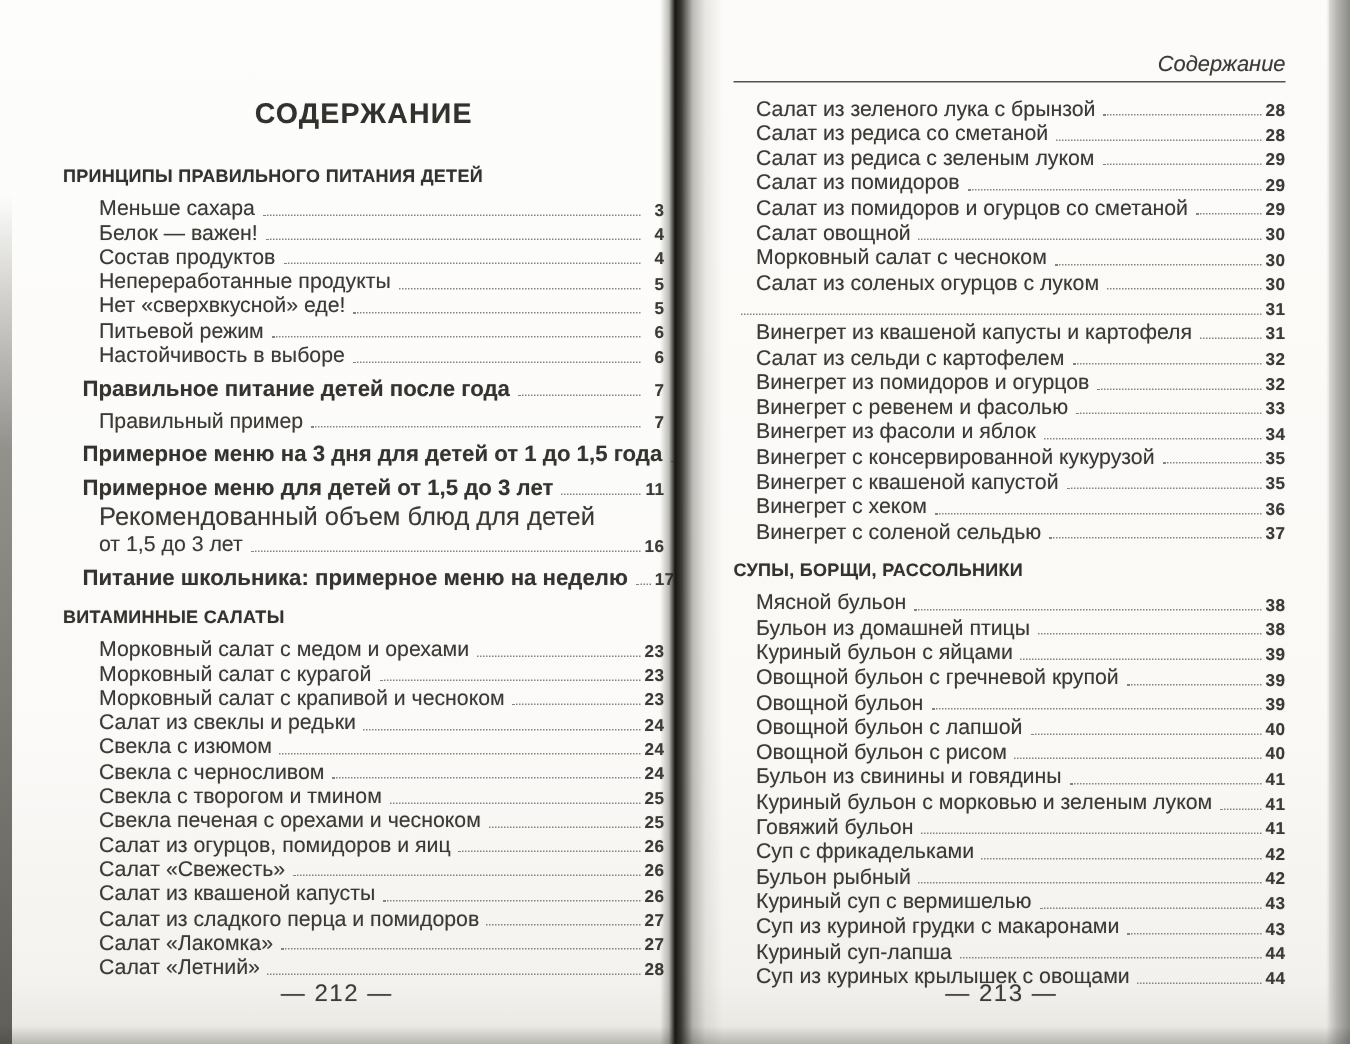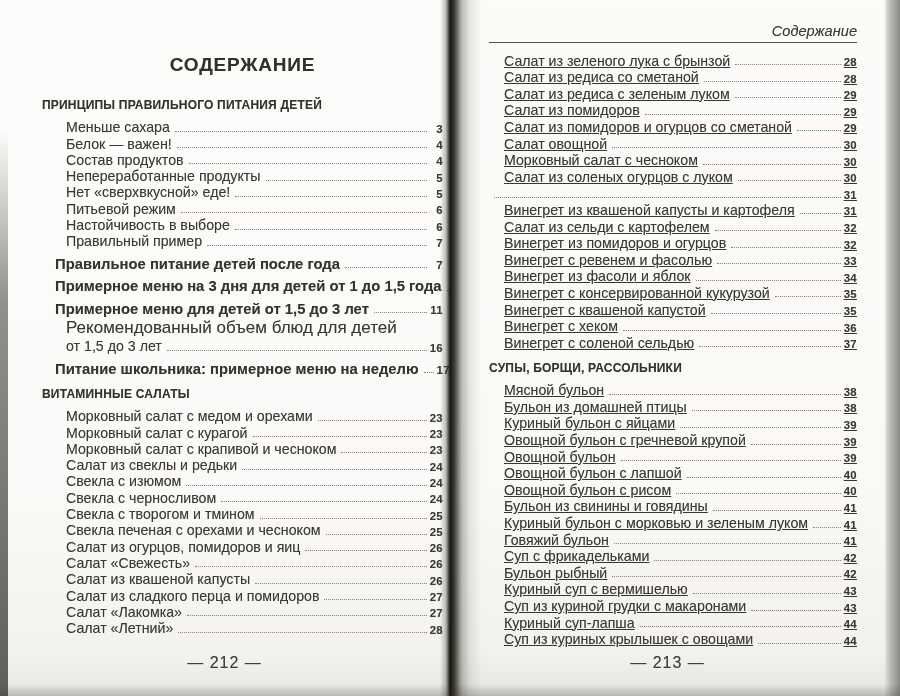--- a/index.html
+++ b/index.html
@@ -14,38 +14,38 @@
   .page-right{left:449px;width:437px;background:linear-gradient(180deg,#fcfbf9 0%,#faf9f6 70%,#f2f1ed 94%,#e7e5e0 100%);}
   .gutter{position:absolute;left:440px;top:0;width:42px;height:696px;z-index:5;pointer-events:none;
     background:linear-gradient(90deg,rgba(0,0,0,0) 0%,rgba(70,68,62,.35) 14%,#17160f 24%,#3d3b35 34%,rgba(110,108,100,.45) 52%,rgba(160,158,150,.22) 72%,rgba(0,0,0,0) 100%);}
   .edge-right{position:absolute;left:884px;top:0;width:16px;height:696px;z-index:6;
     background:linear-gradient(90deg,rgba(0,0,0,0) 0%,#b6b5b1 45%,#8a8985 100%);}
   .edge-left{position:absolute;left:0;top:130px;width:8px;height:566px;z-index:6;
     background:linear-gradient(180deg,rgba(130,128,122,0) 0%,#93918c 30%,#605e59 100%);}
   .shade-bottom{position:absolute;left:0;bottom:0;width:900px;height:12px;z-index:7;
     background:linear-gradient(180deg,rgba(0,0,0,0),rgba(45,43,38,.25));}
 
-  .content{position:absolute;top:4px;}
+  .content{position:absolute;top:16px;}
   .pl .content{left:42px;width:401px;}
   .pr .content{left:40px;width:368px;}
 
   .photo .txt, .photo .toc-line, .photo .toc-sec, .photo .line1{
     text-shadow:0 0 .6px rgba(54,52,48,.38);
   }
 
   .book-title{font-size:19px;font-weight:700;letter-spacing:.8px;text-align:center;
     padding-top:50px;margin-bottom:20px;color:#32312d;}
 
   .toc-sec{font-weight:700;font-size:12px;letter-spacing:.2px;color:#33322e;
     margin:8px 0 4px 0;line-height:19px;}
   .toc-sec:first-child{margin-top:0;}
 
   .toc-line{display:flex;align-items:flex-end;}
   .pl .toc-line{height:16.3px;}
-  .pr .toc-line{height:16.6px;text-decoration:underline;}
+  .pr .toc-line{height:16.6px;}
   .toc-line .t{white-space:nowrap;font-size:14.2px;color:#3a3935;}
   .lv1{font-weight:700;margin:5px 0;}
   .pl .lv1, .pr .lv1{height:17.5px;}
   .lv1 .t{font-size:14.8px;padding-left:13px;color:#343330;}
   .lv2 .t{padding-left:24px;}
   .pr .lv2 .t{padding-left:15px;}
   .leader{flex:1;border-bottom:1.7px dotted #85837c;margin:0 3px 3.5px 5px;min-width:10px;}
   .pnum{font-size:11.4px;font-weight:700;color:#3b3a36;text-align:right;min-width:13px;
     padding-bottom:.5px;letter-spacing:.3px;}
   .line1{font-size:17px;color:#3a3935;padding-left:24px;height:16.3px;
@@ -96,27 +96,27 @@
           <div class="toc-line lv2">
             <span class="t">Питьевой режим</span>
             <span class="leader"></span>
             <span class="pnum">6</span>
           </div>
           <div class="toc-line lv2">
             <span class="t">Настойчивость в выборе</span>
             <span class="leader"></span>
             <span class="pnum">6</span>
           </div>
-          <div class="toc-line lv2">
-            <span class="t">Правильный пример</span>
-            <span class="leader"></span>
-            <span class="pnum">7</span>
-          </div>
           <div class="toc-line lv1">
             <span class="t">Правильное питание детей после года</span>
+            <span class="leader"></span>
+            <span class="pnum">7</span>
+          </div>
+          <div class="toc-line lv2">
+            <span class="t">Правильный пример</span>
             <span class="leader"></span>
             <span class="pnum">7</span>
           </div>
           <div class="toc-line lv1">
             <span class="t">Примерное меню на 3 дня для детей от 1 до 1,5 года</span>
             <span class="leader"></span>
             <span class="pnum">9</span>
           </div>
           <div class="toc-line lv1">
             <span class="t">Примерное меню для детей от 1,5 до 3 лет</span>

